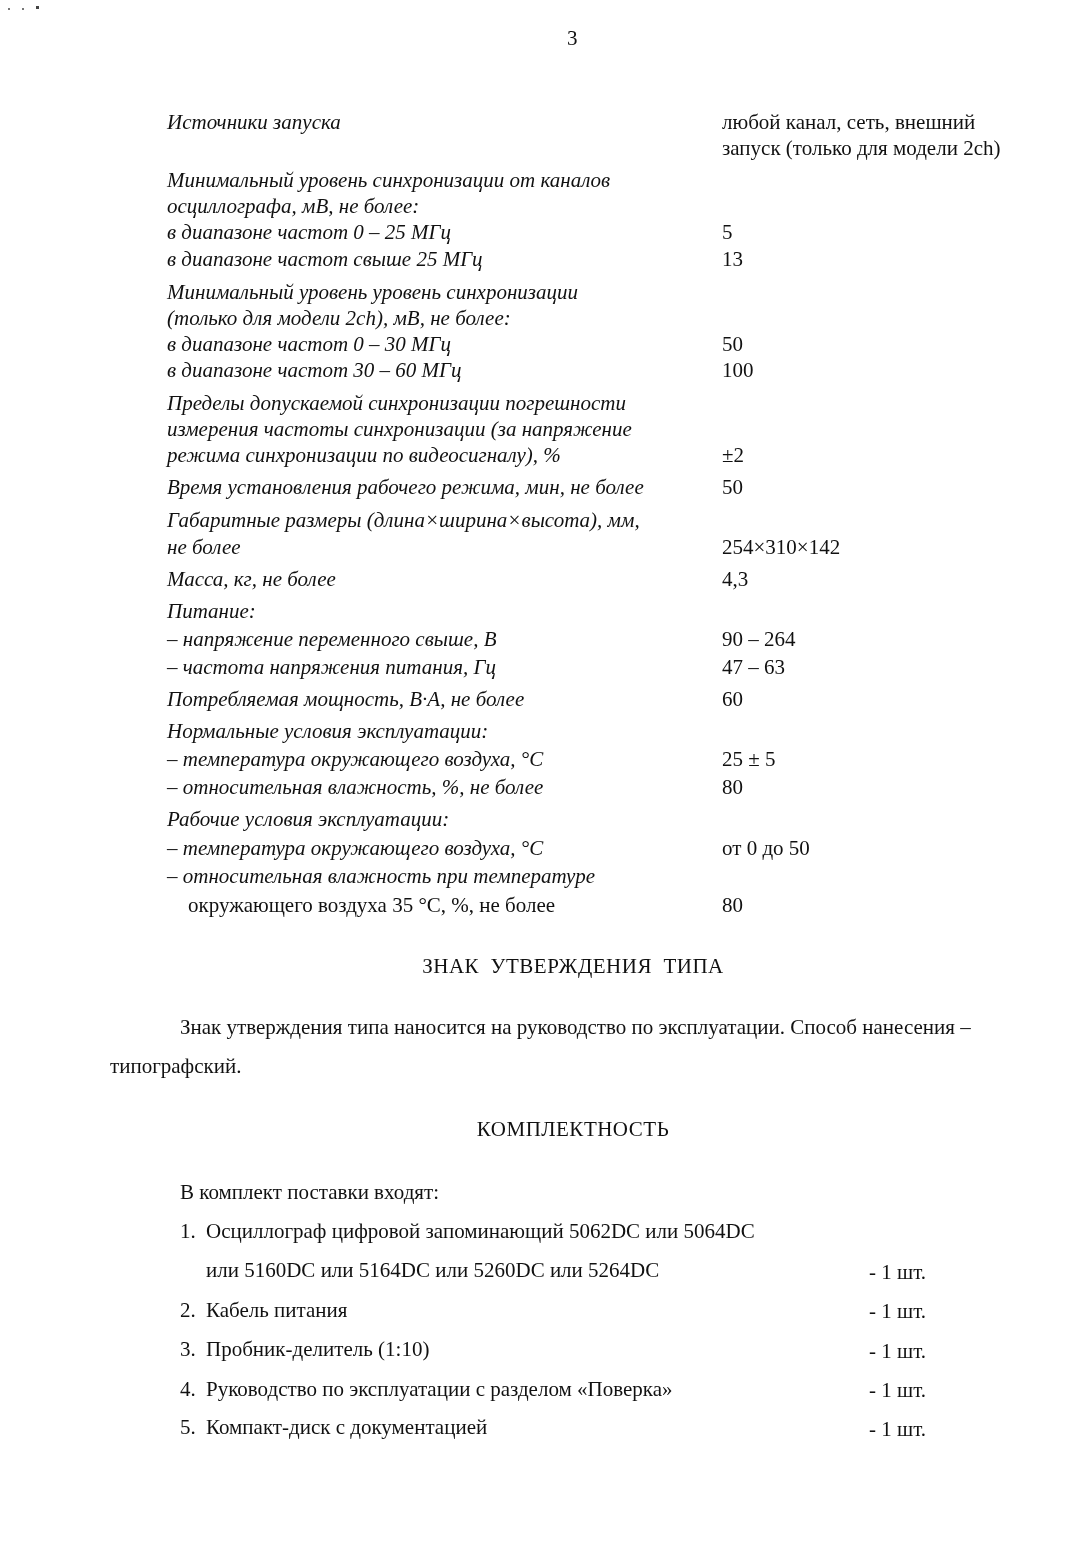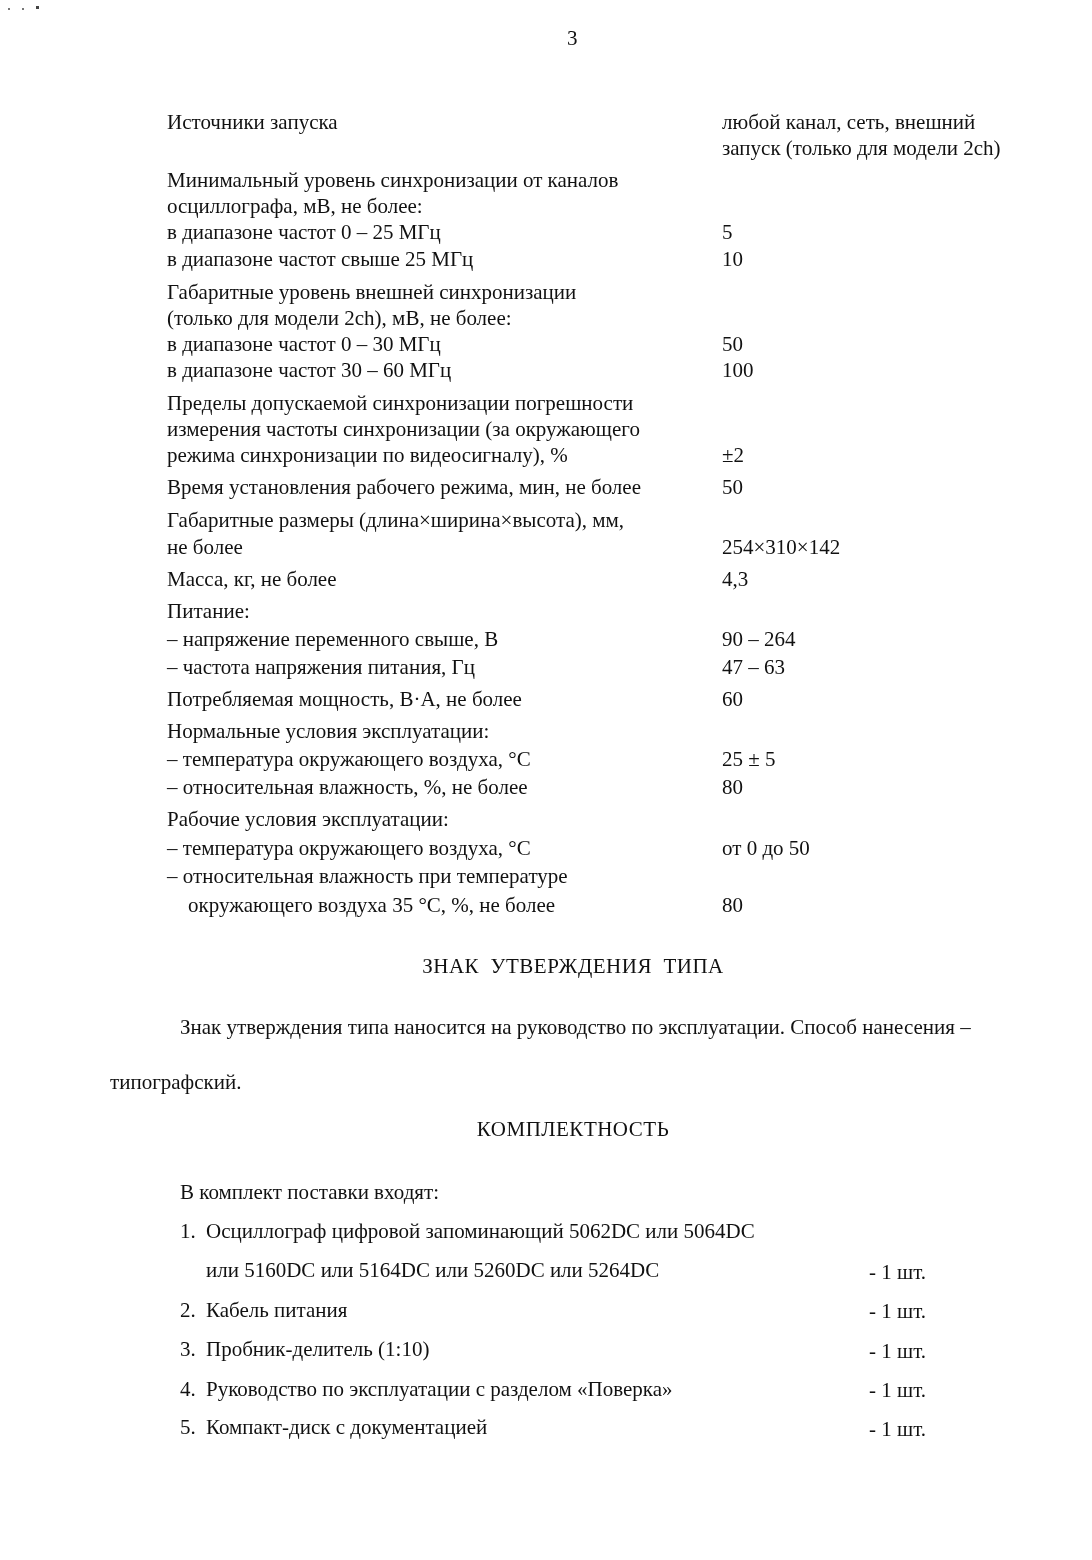--- a/index.html
+++ b/index.html
@@ -4,26 +4,26 @@
   <style>
     html, body { margin: 0; padding: 0; background: #ffffff; }
     body {
       width: 1092px; height: 1560px; position: relative; overflow: hidden;
       font-family: "Liberation Serif", "DejaVu Serif", serif;
       color: #111111; font-size: 21px;
     }
     .abs { position: absolute; white-space: nowrap; line-height: 1; }
     .speck { position: absolute; background: #777; }
     .page-num { left: 567px; top: 28px; font-size: 21px; }
-    .spec-label { left: 167px; }
+    .spec-label { left: 167px; font-style: italic; }
     .spec-value { left: 722px; }
     .indent { left: 188px; }
     .heading { left: 0; width: 1146px; text-align: center; font-size: 21px; letter-spacing: 0.5px; }
     .para1 { left: 180px; }
-    .para2 { left: 110px; margin-top: 16px; }
+    .para2 { left: 110px; }
     .list-num { left: 180px; }
     .list-text { left: 206px; text-align: right; }
     .list-qty { left: 869px; }
   </style>
 </head>
 <body>
 
 <div class="speck" style="left:8px;top:8px;width:2px;height:2px;"></div>
 <div class="speck" style="left:22px;top:8px;width:2px;height:2px;"></div>
 <div class="speck" style="left:36px;top:6px;width:3px;height:3px;background:#444;"></div>
@@ -32,31 +32,31 @@
 
 <div class="abs spec-label" style="top:112px">Источники запуска</div>
 <div class="abs spec-value" style="top:112px">любой канал, сеть, внешний</div>
 <div class="abs spec-value" style="top:138px">запуск (только для модели 2ch)</div>
 
 <div class="abs spec-label" style="top:170px">Минимальный уровень синхронизации от каналов</div>
 <div class="abs spec-label" style="top:196px">осциллографа, мВ, не более:</div>
 <div class="abs spec-label" style="top:222px">в диапазоне частот 0 – 25 МГц</div>
 <div class="abs spec-value" style="top:222px">5</div>
 <div class="abs spec-label" style="top:249px">в диапазоне частот свыше 25 МГц</div>
-<div class="abs spec-value" style="top:249px">10</div>
+<div class="abs spec-value" style="top:249px">13</div>
 
-<div class="abs spec-label" style="top:282px">Габаритные уровень внешней синхронизации</div>
+<div class="abs spec-label" style="top:282px">Минимальный уровень уровень синхронизации</div>
 <div class="abs spec-label" style="top:308px">(только для модели 2ch), мВ, не более:</div>
 <div class="abs spec-label" style="top:334px">в диапазоне частот 0 – 30 МГц</div>
 <div class="abs spec-value" style="top:334px">50</div>
 <div class="abs spec-label" style="top:360px">в диапазоне частот 30 – 60 МГц</div>
 <div class="abs spec-value" style="top:360px">100</div>
 
 <div class="abs spec-label" style="top:393px">Пределы допускаемой синхронизации погрешности</div>
-<div class="abs spec-label" style="top:419px">измерения частоты синхронизации (за окружающего</div>
+<div class="abs spec-label" style="top:419px">измерения частоты синхронизации (за напряжение</div>
 <div class="abs spec-label" style="top:445px">режима синхронизации по видеосигналу), %</div>
 <div class="abs spec-value" style="top:445px">±2</div>
 
 <div class="abs spec-label" style="top:477px">Время установления рабочего режима, мин, не более</div>
 <div class="abs spec-value" style="top:477px">50</div>
 
 <div class="abs spec-label" style="top:510px">Габаритные размеры (длина×ширина×высота), мм,</div>
 <div class="abs spec-label" style="top:537px">не более</div>
 <div class="abs spec-value" style="top:537px">254×310×142</div>
 

